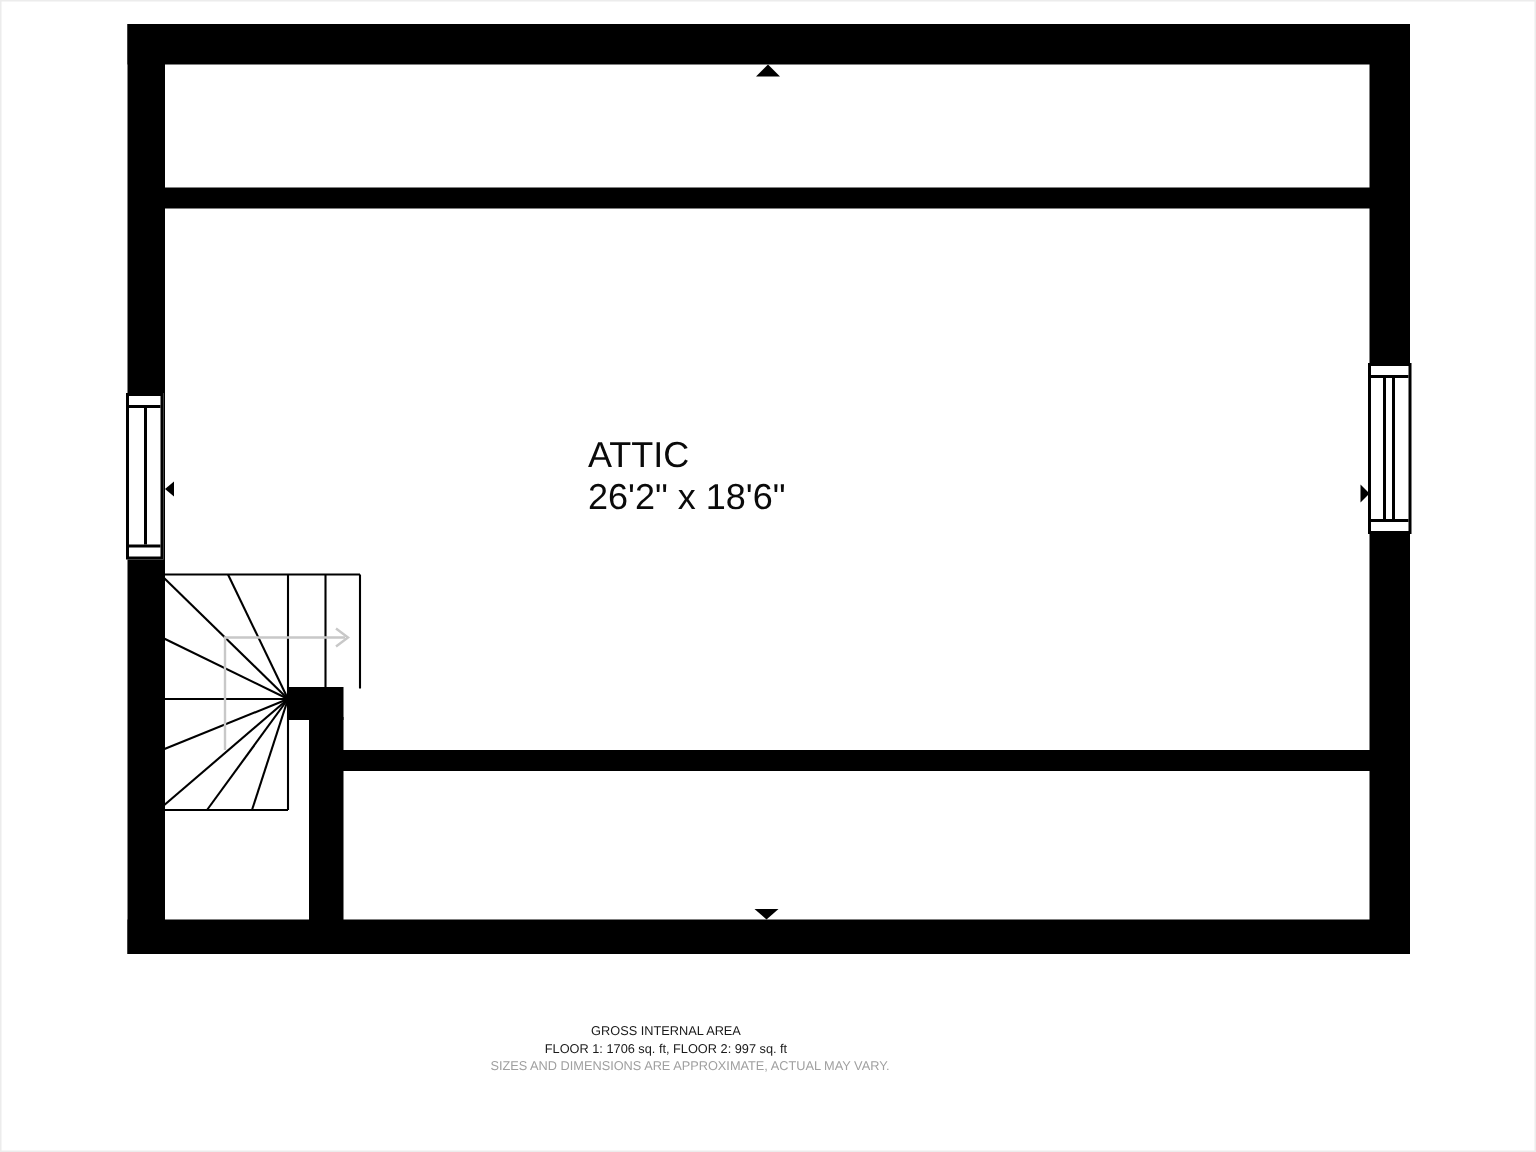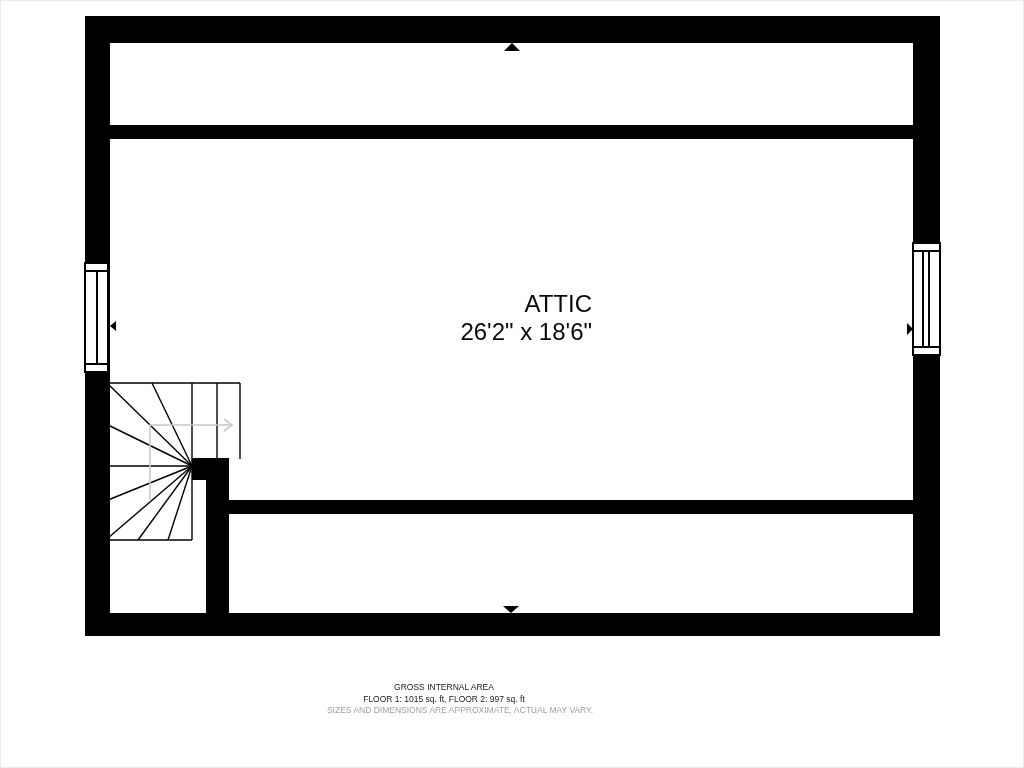--- a/index.html
+++ b/index.html
@@ -29,21 +29,21 @@
   .pane-v.c{left:50%;margin-left:-1px;}
   .pane-v.c1{left:50%;margin-left:-5px;}
   .pane-v.c2{left:50%;margin-left:1px;}
   .marker{position:absolute;width:0;height:0;z-index:4;}
   .marker-top{left:504px;top:43px;border-left:8px solid transparent;border-right:8px solid transparent;border-bottom:8px solid var(--wall,#000);}
   .marker-bottom{left:503px;top:606px;border-left:8px solid transparent;border-right:8px solid transparent;border-top:7px solid var(--wall,#000);}
   .marker-left{left:110px;top:321px;border-top:5px solid transparent;border-bottom:5px solid transparent;border-right:6px solid var(--wall,#000);}
   .marker-right{left:907px;top:323px;border-top:6px solid transparent;border-bottom:6px solid transparent;border-left:6px solid var(--wall,#000);}
   .room-label-block{
     position:absolute;left:392px;top:290px;width:200px;z-index:5;
-    text-align:right;color:var(--text,#0a0a0a);font-size:24px;line-height:28px;
+    text-align:left;color:var(--text,#0a0a0a);font-size:24px;line-height:28px;
   }
   .footer-block{
     position:absolute;left:0;top:682px;width:888px;z-index:5;
     text-align:center;color:#1a1a1a;font-size:8.5px;line-height:11.6px;
   }
   .footer-block .disclaimer{color:var(--disclaimer,#a0a0a0);padding-left:32px;}
 </style>
 </head>
 <body>
 
@@ -98,17 +98,17 @@
   <div class="marker marker-left"></div>
   <div class="marker marker-right"></div>
 
   <div class="room-label-block">
     <div>ATTIC</div>
     <div>26'2" x 18'6"</div>
   </div>
 
   <div class="footer-block">
     <div>GROSS INTERNAL AREA</div>
-    <div>FLOOR 1: 1015 sq. ft, FLOOR 2: 997 sq. ft</div>
+    <div>FLOOR 1: 1706 sq. ft, FLOOR 2: 997 sq. ft</div>
     <div class="disclaimer">SIZES AND DIMENSIONS ARE APPROXIMATE, ACTUAL MAY VARY.</div>
   </div>
 
 </div>
 
 </body></html>

